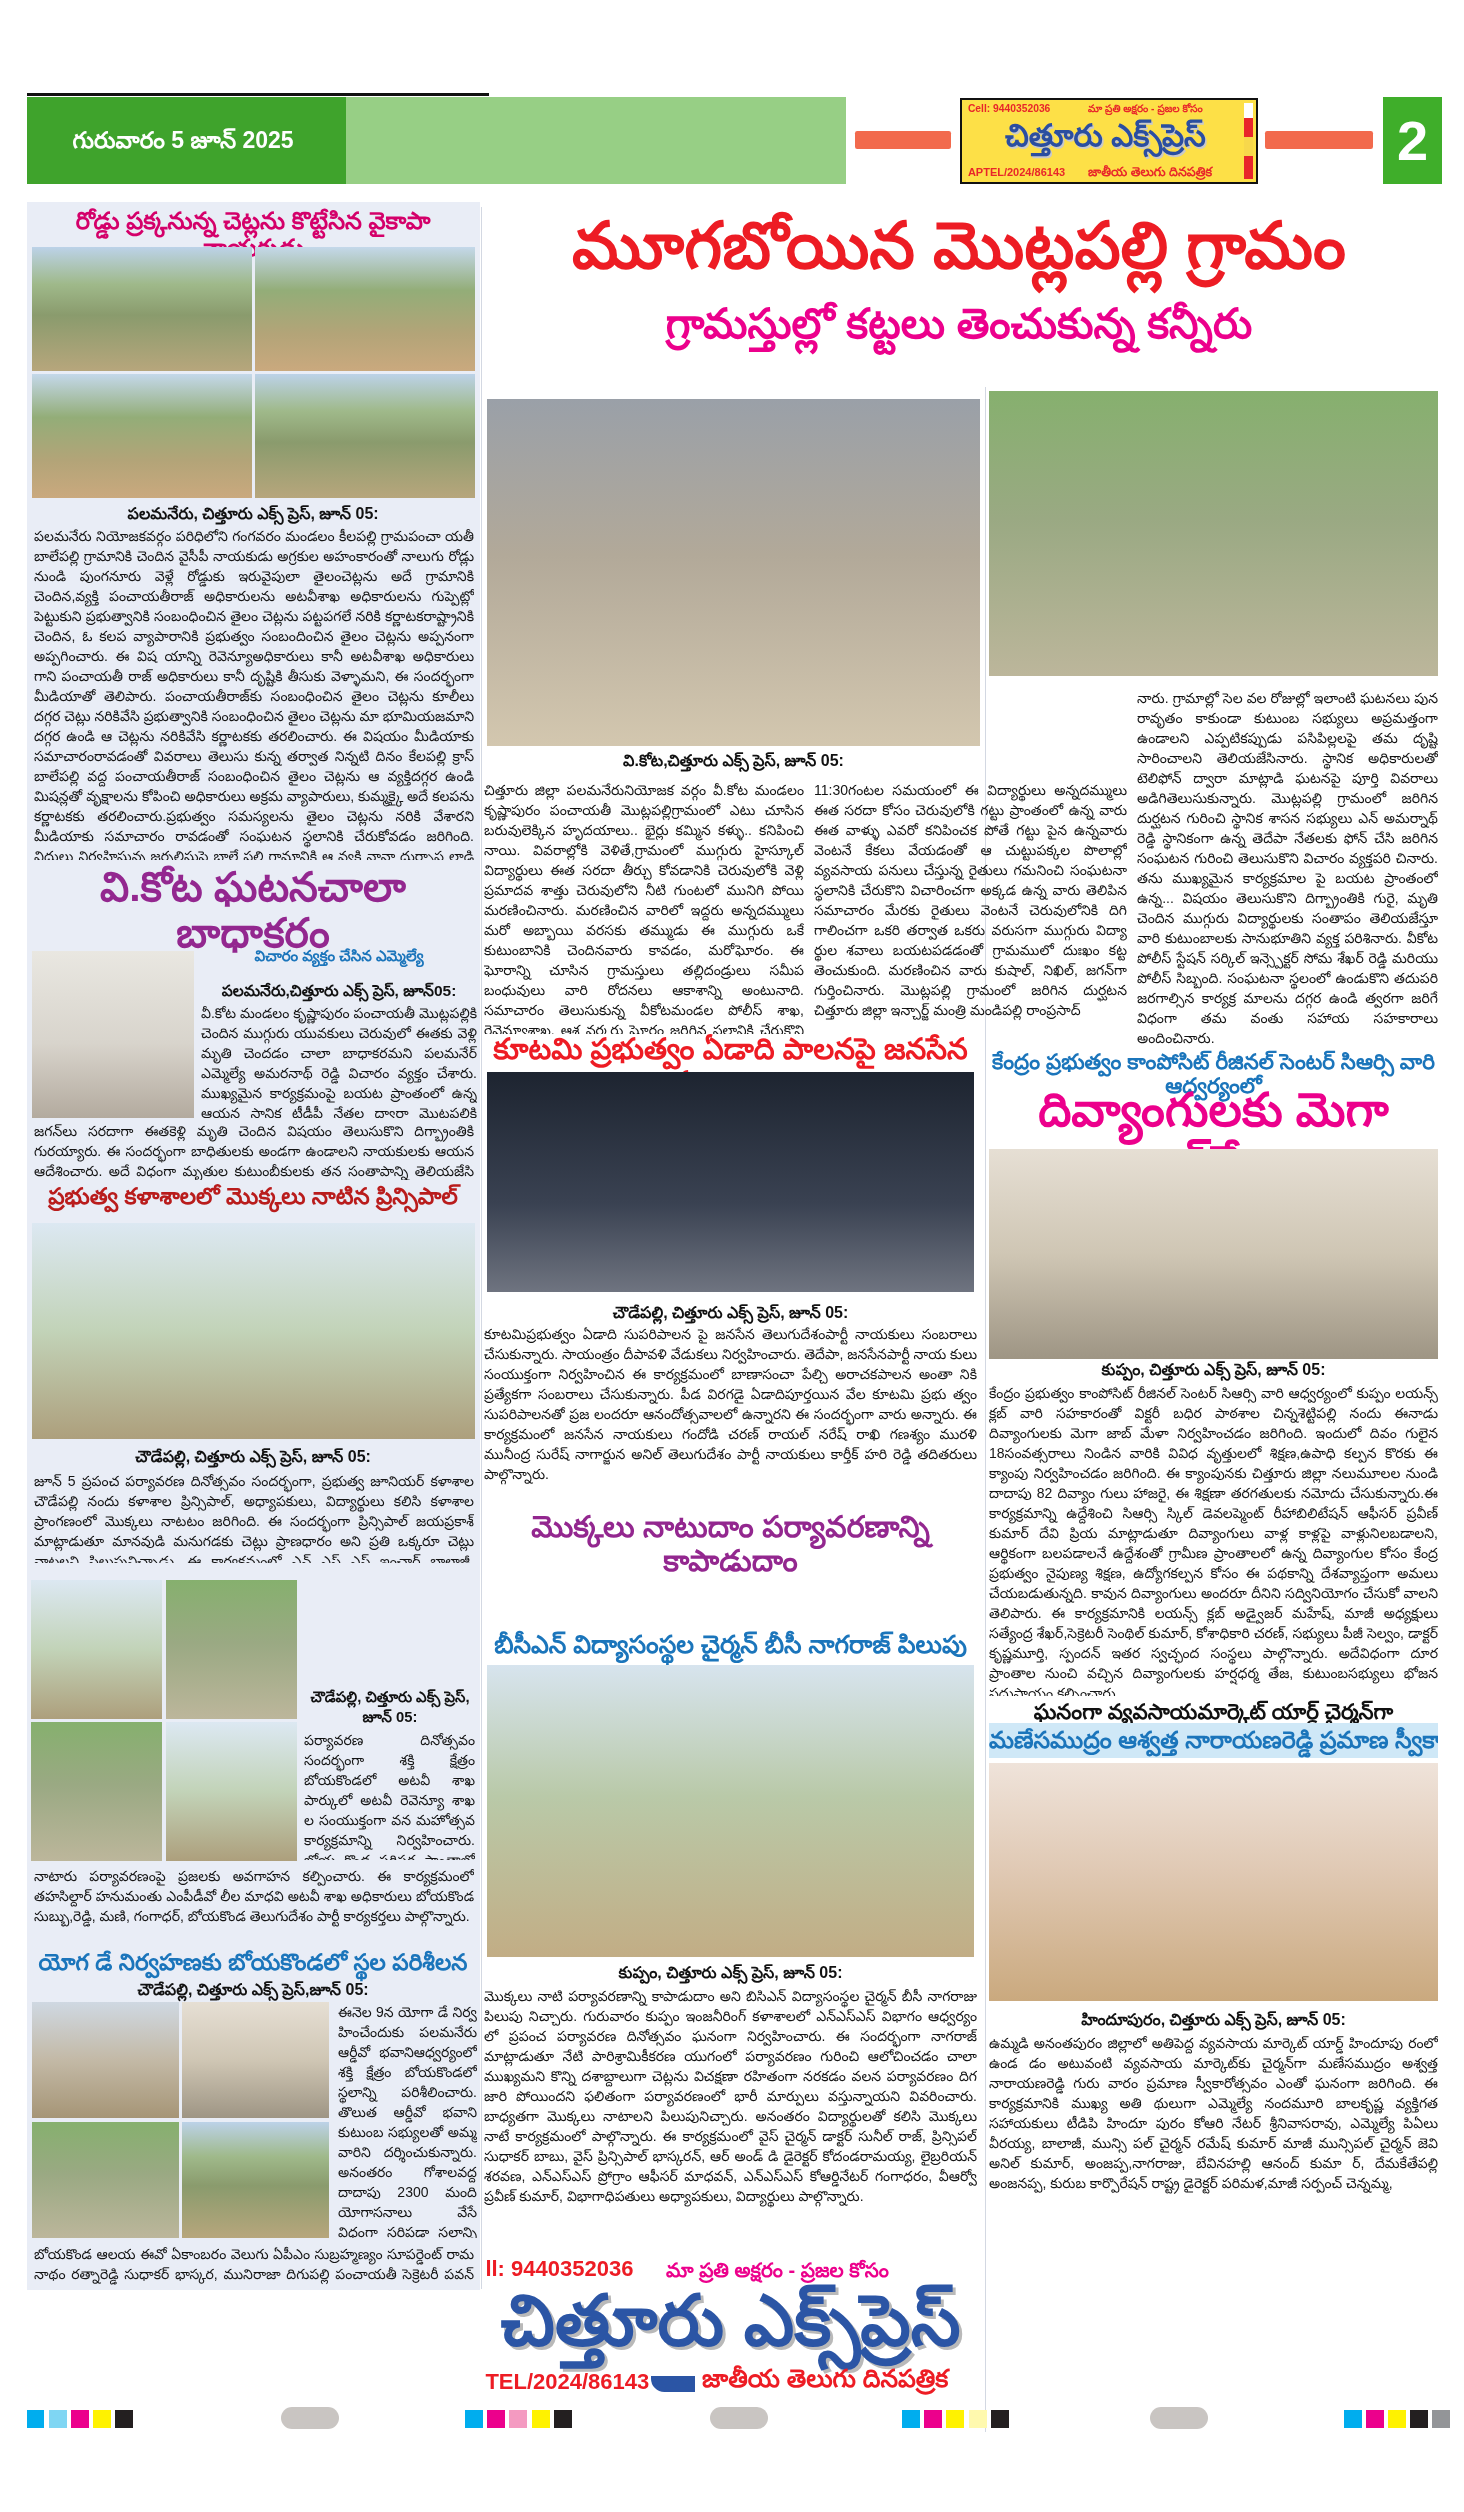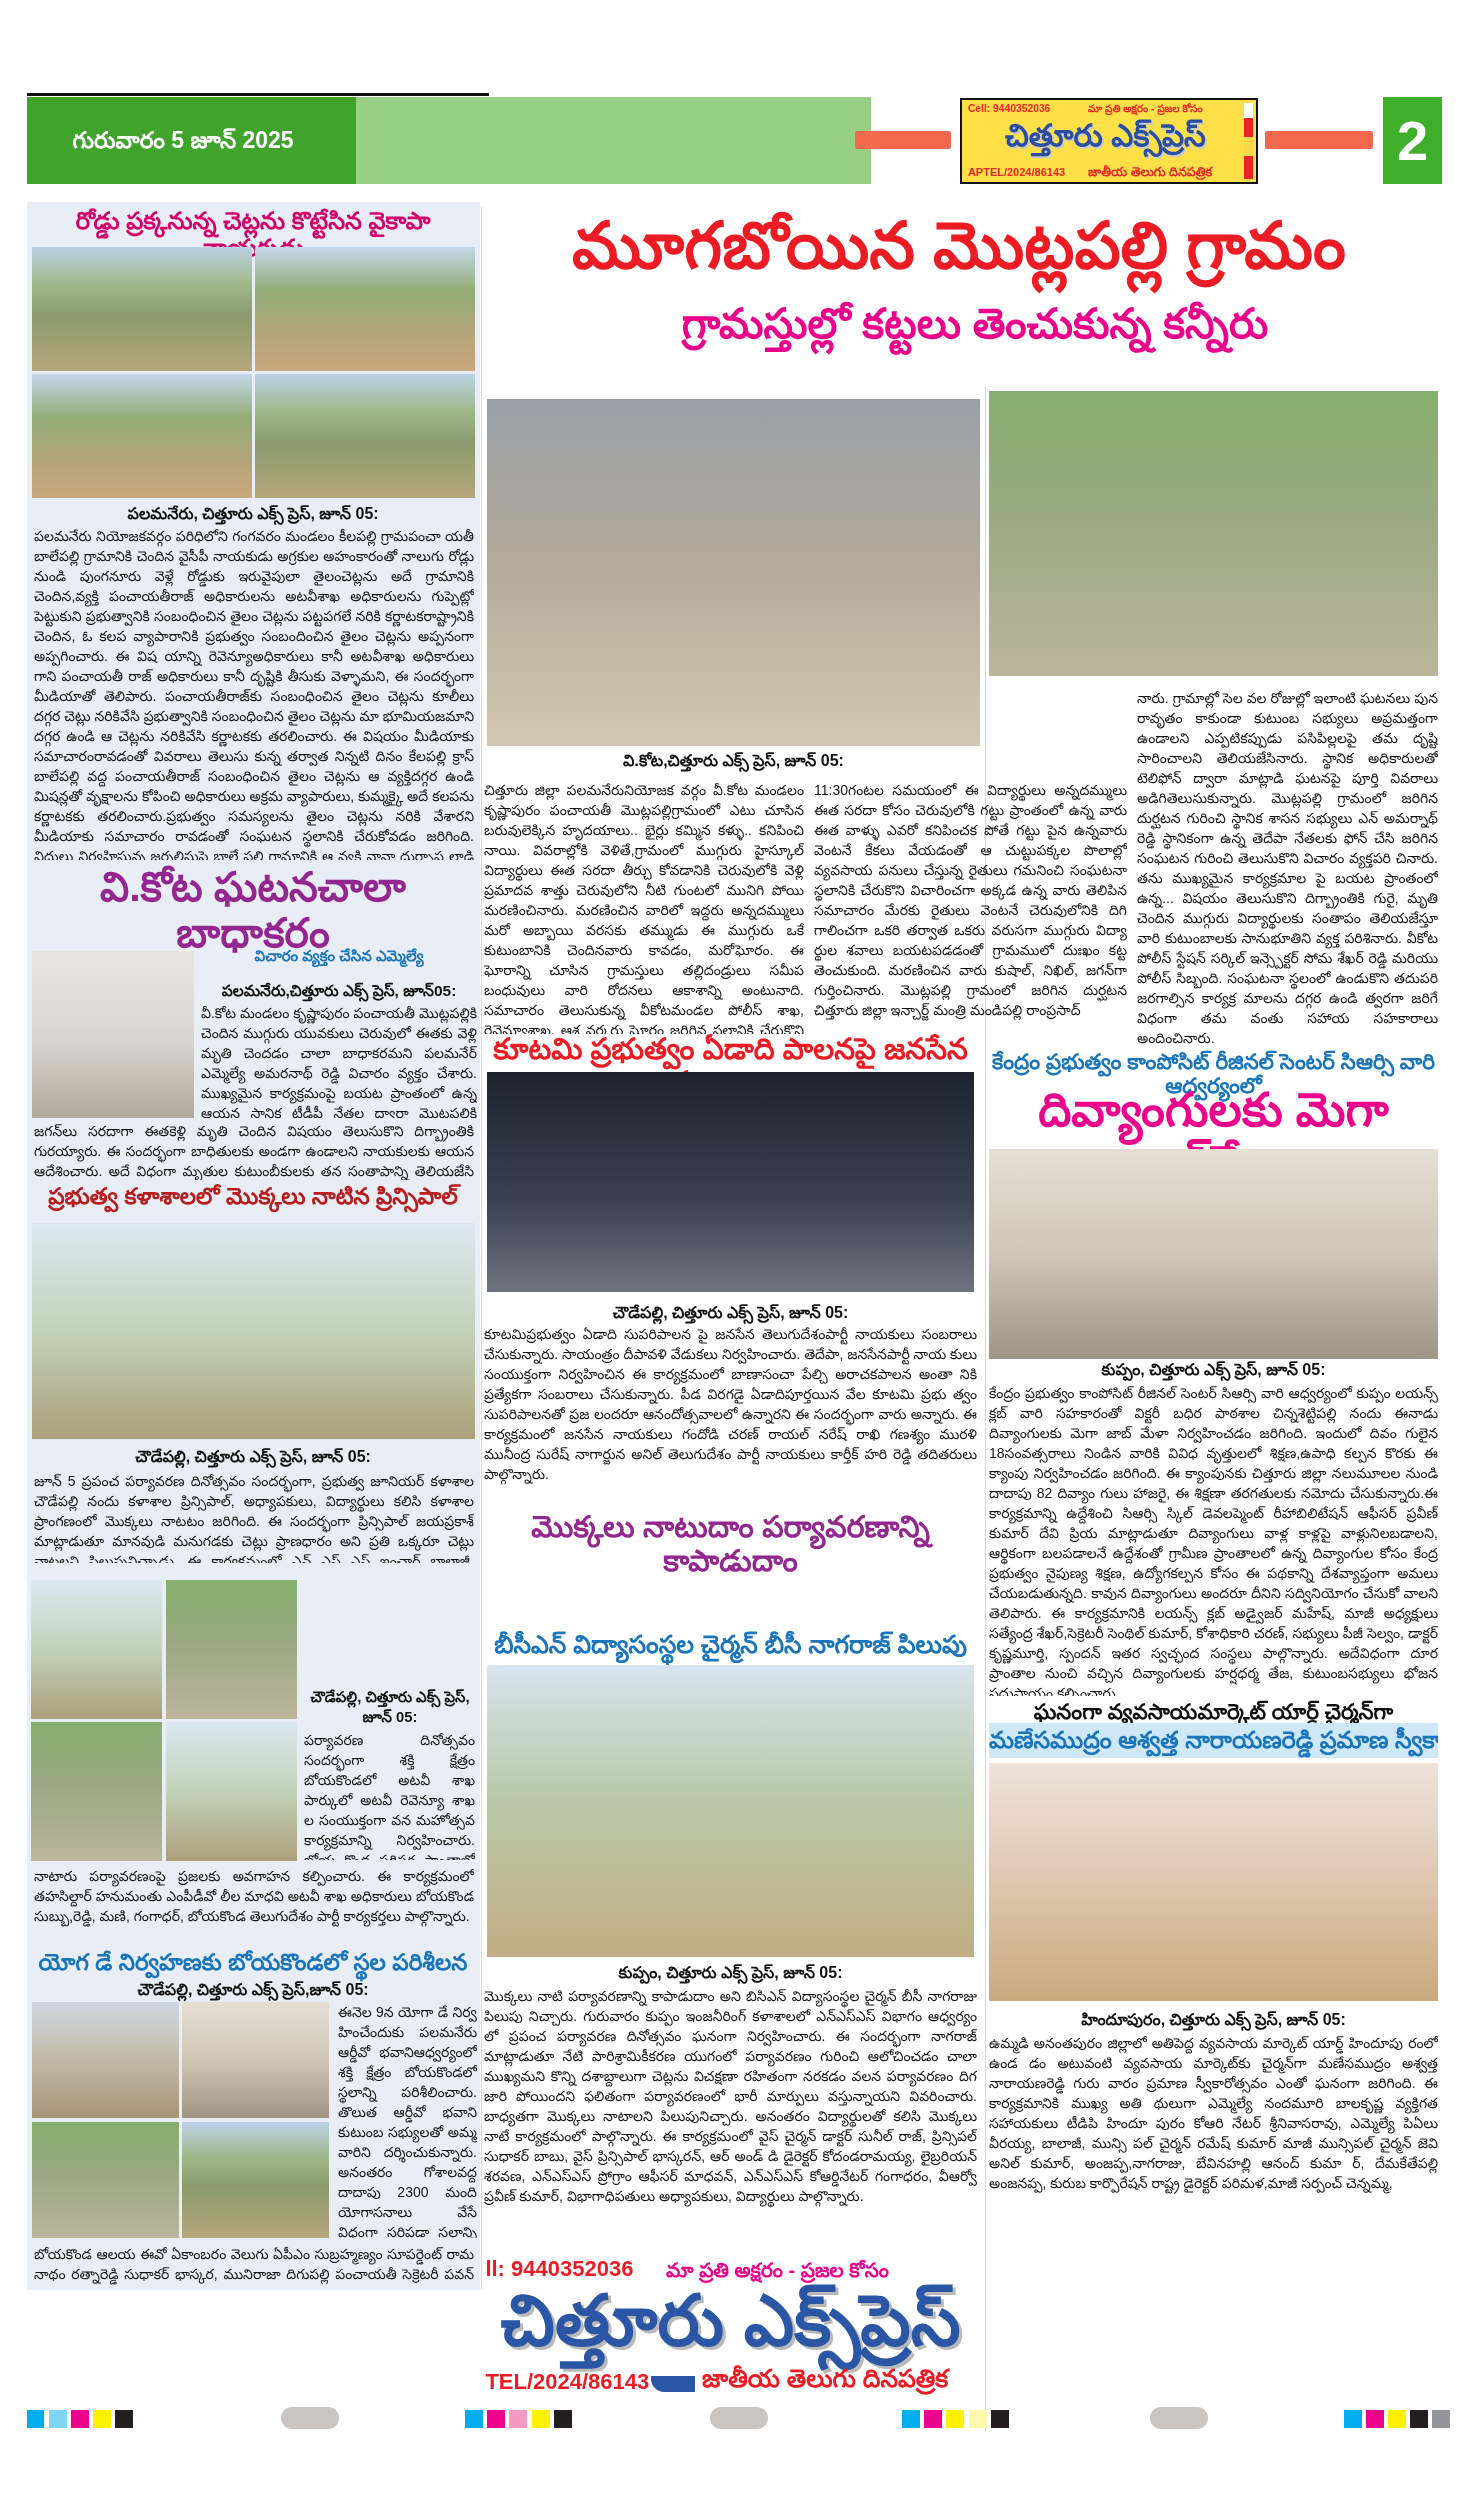--- a/index.html
+++ b/index.html
@@ -37,21 +37,21 @@
   .regsq{position:absolute;width:17.7px;height:17.7px;}
   .regpill{position:absolute;width:58px;height:22px;border-radius:11px;background:#c9c5c2;}
   .bandblue{background:#cfe8f7;}
 </style>
 </head>
 <body>
 
 <div id="page">
 
   <div class="abs" style="left:26.6px;top:93px;width:462px;height:3px;background:#111;"></div>
-  <div id="greenbar" class="abs" style="left:26.6px;top:97px;width:819px;height:87px;padding-left:25px;">
+  <div id="greenbar" class="abs" style="left:26.6px;top:97px;width:819px;height:87px;">
     <div class="abs bold" style="left:46px;top:0;height:87px;line-height:87px;font-size:23px;color:#ffffff;">గురువారం 5 జూన్ 2025</div>
   </div>
   <div class="dash abs" style="left:855px;top:131px;width:96px;height:17.7px;"></div>
   <div id="mastbox" class="abs" style="left:960px;top:98px;width:298px;height:86px;">
     <div class="abs bold" style="left:5.9px;top:3px;font-size:10.3px;color:#e8262a;">Cell: 9440352036</div>
     <div class="abs bold" style="left:126px;top:3px;font-size:10.3px;color:#e8262a;">మా ప్రతి అక్షరం - ప్రజల కోసం</div>
     <div class="abs bold center" style="left:4.4px;top:17.7px;width:278px;font-size:31px;color:#2b4ea0;text-shadow:1.5px 1.5px 0 #c9c9c9;">చిత్తూరు ఎక్స్‌ప్రెస్</div>
     <div class="abs bold" style="left:5.9px;top:66px;font-size:11px;color:#e8262a;">APTEL/2024/86143</div>
     <div class="abs bold" style="left:126px;top:65px;font-size:12.6px;color:#e8262a;">జాతీయ తెలుగు దినపత్రిక</div>
     <div class="maststrip"></div>
@@ -102,21 +102,21 @@
   <div class="abs grid22" style="left:32px;top:2002px;width:297px;height:236px;">
     <div class="ph ph-temple"></div>
     <div class="ph ph-mic"></div>
     <div class="ph ph-crowd"></div>
     <div class="ph ph-road"></div>
   </div>
   <div class="abs body-txt" style="left:338px;top:2002px;width:139px;height:236px;">ఈనెల 9న యోగా డే నిర్వ హించేందుకు పలమనేరు ఆర్డీవో భవానిఆధ్వర్యంలో శక్తి క్షేత్రం బోయకొండలో స్థలాన్ని పరిశీలించారు. తొలుత ఆర్డీవో భవాని కుటుంబ సభ్యులతో అమ్మ వారిని దర్శించుకున్నారు. అనంతరం గోశాలవద్ద దాదాపు 2300 మంది యోగాసనాలు వేసే విధంగా సరిపడా స్థలాన్ని పరిశీలిం చారు. ఈ కార్య క్రమంలో తాసిల్దార్ హనుమంతు ఎంపీడీవో లీలా మాధవి</div>
   <div class="abs body-txt" style="left:34px;top:2244px;width:440px;height:43px;">బోయకొండ ఆలయ ఈవో ఏకాంబరం వెలుగు ఏపీఎం సుబ్రహ్మణ్యం సూపర్డెంట్ రామ నాథం రత్నారెడ్డి సుధాకర్ భాస్కర, మునిరాజా దిగుపల్లి పంచాయతీ సెక్రెటరీ పవన్ కుమార్ పలు శాఖల అధికారులు పాల్గొన్నారు.</div>
 
   <div class="abs headline center" style="left:480px;top:210px;width:958px;font-size:65px;color:#ed1c24;">మూగబోయిన మొట్లపల్లి గ్రామం</div>
-  <div class="abs headline center" style="left:480px;top:300px;width:958px;font-size:42px;color:#ec008c;margin-left:16px;">గ్రామస్తుల్లో కట్టలు తెంచుకున్న కన్నీరు</div>
+  <div class="abs headline center" style="left:480px;top:300px;width:958px;font-size:42px;color:#ec008c;">గ్రామస్తుల్లో కట్టలు తెంచుకున్న కన్నీరు</div>
   <div class="abs ph ph-tragedy" style="left:487px;top:399px;width:493px;height:347px;"></div>
   <div class="abs ph ph-crowd" style="left:989px;top:391px;width:449px;height:285px;"></div>
   <div class="abs dateline" style="left:487px;top:752px;width:493px;">వి.కోట,చిత్తూరు ఎక్స్ ప్రెస్, జూన్ 05:</div>
   <div class="abs body-txt" style="left:484px;top:780px;width:320px;height:254px;">చిత్తూరు జిల్లా పలమనేరునియోజక వర్గం వీ.కోట మండలం కృష్ణాపురం పంచాయతీ మొట్లపల్లిగ్రామంలో ఎటు చూసిన బరువులెక్కిన హృదయాలు.. భైర్లు కమ్మిన కళ్ళు.. కనిపించి నాయి. వివరాల్లోకి వెళితే,గ్రామంలో ముగ్గురు హైస్కూల్ విద్యార్థులు ఈత సరదా తీర్చు కోవడానికి చెరువులోకి వెళ్లి ప్రమాదవ శాత్తు చెరువులోని నీటి గుంటలో మునిగి పోయి మరణించినారు. మరణించిన వారిలో ఇద్దరు అన్నదమ్ములు మరో అబ్బాయి వరసకు తమ్ముడు ఈ ముగ్గురు ఒకే కుటుంబానికి చెందినవారు కావడం, మరోఘోరం. ఈ ఘోరాన్ని చూసిన గ్రామస్తులు తల్లిదండ్రులు సమీప బంధువులు వారి రోదనలు ఆకాశాన్ని అంటునాది. సమాచారం తెలుసుకున్న వీకోటమండల పోలీస్ శాఖ, రెవెన్యూశాఖ, ఆశ వర్కర్లు ఘోరం జరిగిన స్థలానికి చేరుకొని విచా రించగా, సుమారు</div>
   <div class="abs body-txt" style="left:814px;top:780px;width:313px;height:254px;">11:30గంటల సమయంలో ఈ విద్యార్థులు అన్నదమ్ములు ఈత సరదా కోసం చెరువులోకి గట్టు ప్రాంతంలో ఉన్న వారు ఈత వాళ్ళు ఎవరో కనిపించక పోతే గట్టు పైన ఉన్నవారు వెంటనే కేకలు వేయడంతో ఆ చుట్టుపక్కల పొలాల్లో వ్యవసాయ పనులు చేస్తున్న రైతులు గమనించి సంఘటనా స్థలానికి చేరుకొని విచారించగా అక్కడ ఉన్న వారు తెలిపిన సమాచారం మేరకు రైతులు వెంటనే చెరువులోనికి దిగి గాలించగా ఒకరి తర్వాత ఒకరు వరుసగా ముగ్గురు విద్యా ర్థుల శవాలు బయటపడడంతో గ్రామములో దుఃఖం కట్ట తెంచుకుంది. మరణించిన వారు కుషాల్, నిఖిల్, జగన్‌గా గుర్తించినారు. మొట్లపల్లి గ్రామంలో జరిగిన దుర్ఘటన చిత్తూరు జిల్లా ఇన్చార్జ్ మంత్రి మండిపల్లి రాంప్రసాద్</div>
   <div class="abs body-txt" style="left:1137px;top:688px;width:301px;height:391px;">నారు. గ్రామాల్లో సెల వల రోజుల్లో ఇలాంటి ఘటనలు పున రావృతం కాకుండా కుటుంబ సభ్యులు అప్రమత్తంగా ఉండాలని ఎప్పటికప్పుడు పసిపిల్లలపై తమ దృష్టి సారించాలని తెలియజేసినారు. స్థానిక అధికారులతో టెలిఫోన్ ద్వారా మాట్లాడి ఘటనపై పూర్తి వివరాలు అడిగితెలుసుకున్నారు. మొట్లపల్లి గ్రామంలో జరిగిన దుర్ఘటన గురించి స్థానిక శాసన సభ్యులు ఎన్ అమర్నాథ్ రెడ్డి స్థానికంగా ఉన్న తెదేపా నేతలకు ఫోన్ చేసి జరిగిన సంఘటన గురించి తెలుసుకొని విచారం వ్యక్తపరి చినారు. తను ముఖ్యమైన కార్యక్రమాల పై బయట ప్రాంతంలో ఉన్న... విషయం తెలుసుకొని దిగ్బ్రాంతికి గురై, మృతి చెందిన ముగ్గురు విద్యార్థులకు సంతాపం తెలియజేస్తూ వారి కుటుంబాలకు సానుభూతిని వ్యక్త పరిశినారు. వీకోట పోలీస్ స్టేషన్ సర్కిల్ ఇన్స్పెక్టర్ సోమ శేఖర్ రెడ్డి మరియు పోలీస్ సిబ్బంది. సంఘటనా స్థలంలో ఉండుకొని తదుపరి జరగాల్సిన కార్యక్ర మాలను దగ్గర ఉండి త్వరగా జరిగే విధంగా తమ వంతు సహాయ సహకారాలు అందించినారు.</div>
 
   <div class="abs headline center" style="left:484px;top:1032px;width:493px;font-size:29.5px;color:#ed1c24;">కూటమి ప్రభుత్వం ఏడాది పాలనపై జనసేన సంబరాలు</div>
   <div class="abs ph ph-night" style="left:487px;top:1072px;width:487px;height:220px;"></div>
   <div class="abs dateline" style="left:487px;top:1304px;width:487px;">చౌడేపల్లి, చిత్తూరు ఎక్స్ ప్రెస్, జూన్ 05:</div>

